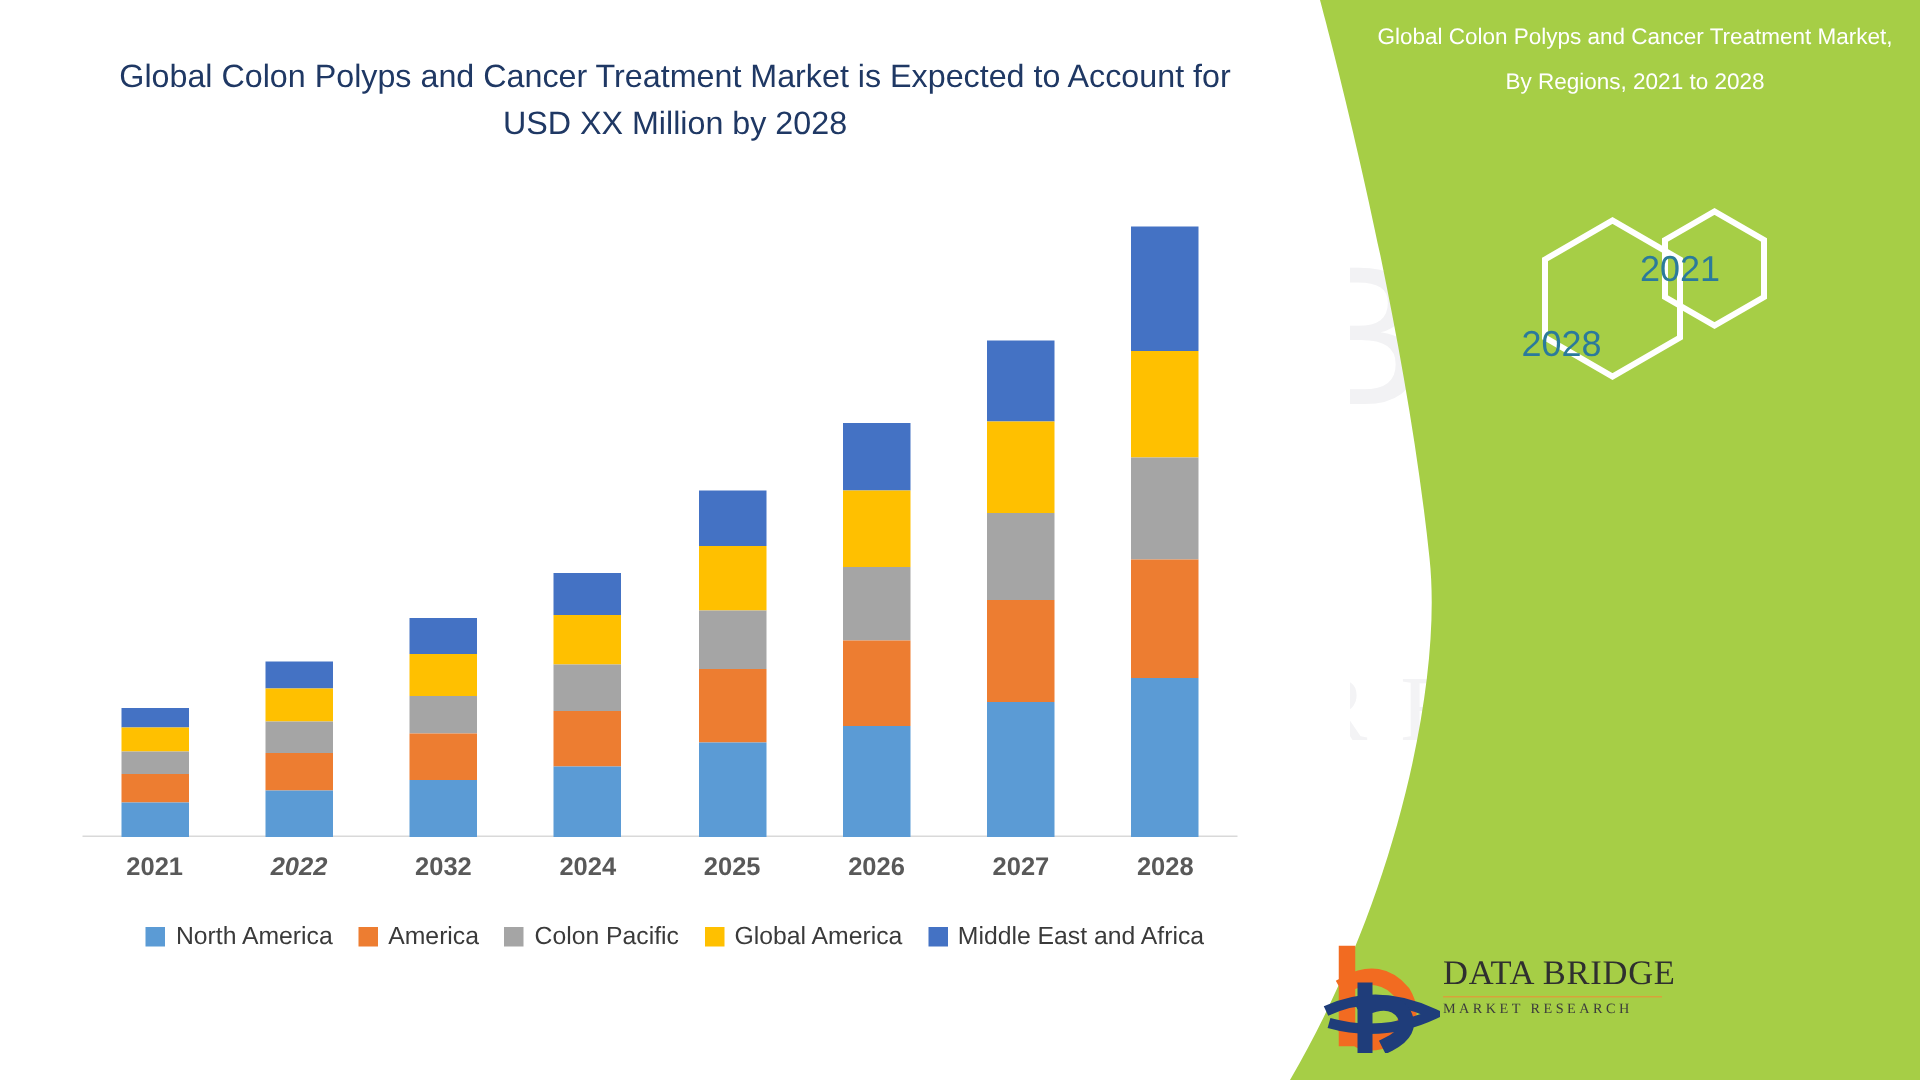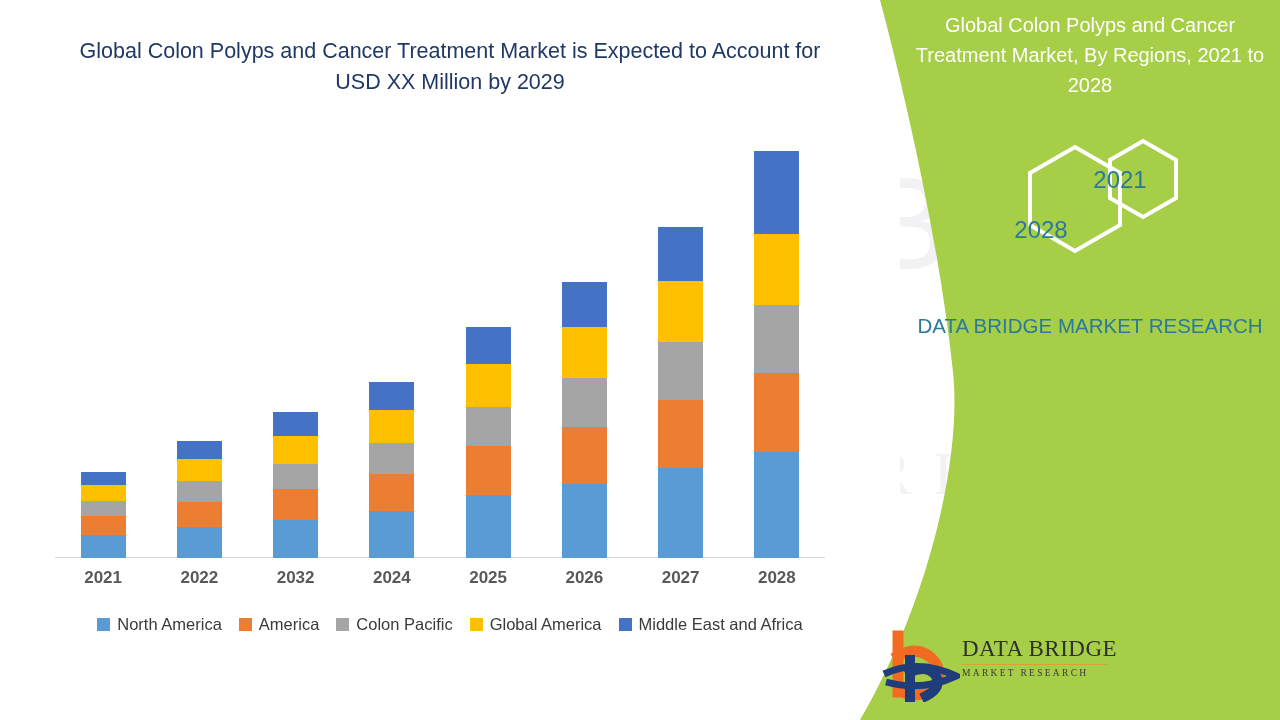--- a/index.html
+++ b/index.html
@@ -157,21 +157,21 @@
     position: absolute;
     left: 900px; top: 0;
     width: 380px; height: 720px;
   }
   #panel-title {
     position: absolute;
     left: 10px; top: 10px;
     width: 360px;
     text-align: center;
     color: #ffffff;
-    font-size: 20px;
+    font-size: 15px;
     line-height: 30px;
     font-family: "Liberation Sans", sans-serif;
   }
   #hexes {
     position: absolute;
     left: 70px; top: 138px;
     width: 230px; height: 150px;
   }
   .hex-label {
     position: absolute;
@@ -247,21 +247,21 @@
     <svg id="watermark-logo" viewBox="0 0 330 380">
       <path d="M70 20 L70 330 M70 150 Q170 110 230 175 Q280 240 190 320 Q110 380 60 300" fill="none" stroke="#fdf2ee" stroke-width="26"></path>
       <path d="M20 250 Q150 200 300 245 Q180 300 40 285" fill="none" stroke="#eef3f9" stroke-width="18"></path>
     </svg>
     <div id="watermark-line1">DATA BRIDGE</div>
     <div id="watermark-line2">MARKET RESEARCH</div>
   </div>
 
   <div id="left-panel">
 
-    <div id="chart-title">Global Colon Polyps and Cancer Treatment Market is Expected to Account for USD XX Million by 2029</div>
+    <div id="chart-title">Global Colon Polyps and Cancer Treatment Market is Expected to Account for USD XX Million by 2028</div>
 
     <div id="plot">
       <div id="axis-line"></div>
 
     <div class="bar-group" style="left: 0px; width: 96.25px;">
           <div class="bar" style="left: 25.625px; height: 86.505px;">
             <div class="seg" title="North America 2021: 21" style="height: 22.995px; background: rgb(91, 155, 213);"></div>
             <div class="seg" title="Europe 2021: 17" style="height: 18.615px; background: rgb(237, 125, 49);"></div>
             <div class="seg" title="Asia Pacific 2021: 14" style="height: 15.33px; background: rgb(165, 165, 165);"></div>
             <div class="seg" title="South America 2021: 15" style="height: 16.425px; background: rgb(255, 192, 0);"></div>
@@ -328,21 +328,21 @@
             <div class="seg" title="Europe 2028: 72" style="height: 78.84px; background: rgb(237, 125, 49);"></div>
             <div class="seg" title="Asia Pacific 2028: 62" style="height: 67.89px; background: rgb(165, 165, 165);"></div>
             <div class="seg" title="South America 2028: 65" style="height: 71.175px; background: rgb(255, 192, 0);"></div>
             <div class="seg" title="Middle East and Africa 2028: 76" style="height: 83.22px; background: rgb(68, 114, 196);"></div>
           </div>
         </div>
       </div>
 
     <div id="x-labels">
         <div class="x-label" style="left: 0px; width: 96.25px;">2021</div>
-        <div class="x-label" style="left: 96.25px; width: 96.25px;">2022</div>
+        <div class="x-label" style="left: 96.25px; width: 96.25px; font-style: italic;">2022</div>
         <div class="x-label" style="left: 192.5px; width: 96.25px;">2032</div>
         <div class="x-label" style="left: 288.75px; width: 96.25px;">2024</div>
         <div class="x-label" style="left: 385px; width: 96.25px;">2025</div>
         <div class="x-label" style="left: 481.25px; width: 96.25px; text-align: center;">2026</div>
         <div class="x-label" style="left: 577.5px; width: 96.25px;">2027</div>
         <div class="x-label" style="left: 673.75px; width: 96.25px;">2028</div>
       </div>
 
     <div id="legend">
         <div class="legend-item">
@@ -377,21 +377,20 @@
 
     <div id="hexes">
       <svg viewBox="0 0 230 150" width="230" height="150">
         <polygon points="60,35 105,9 150,35 150,87 105,113 60,87" fill="none" stroke="#ffffff" stroke-width="4"></polygon>
         <polygon points="140,22 173,3 206,22 206,60 173,79 140,60" fill="none" stroke="#ffffff" stroke-width="4"></polygon>
       </svg>
       <div class="hex-label" id="hex-2021-label">2021</div>
       <div class="hex-label" id="hex-2028-label">2028</div>
     </div>
 
-    <div id="brand-text">DATA BRIDGE MARKET RESEARCH</div>
   </div>
 
   <div id="logo-block">
     <svg id="logo-mark" viewBox="0 0 80 72">
       <path d="M18 6 L18 62 M18 26 Q40 14 55 32 Q66 50 46 62 Q28 70 18 56" fill="none" stroke="#F26B21" stroke-width="11" stroke-linecap="square"></path>
       <path d="M4 44 Q38 28 76 46 Q42 62 6 52" fill="none" stroke="#1F3D7A" stroke-width="7"></path>
       <path d="M30 30 L30 68 M30 42 Q48 34 56 46 Q62 58 46 66" fill="none" stroke="#1F3D7A" stroke-width="10" stroke-linecap="square"></path>
     </svg>
     <div id="logo-wordmark">
       <div id="logo-name">DATA BRIDGE</div>

